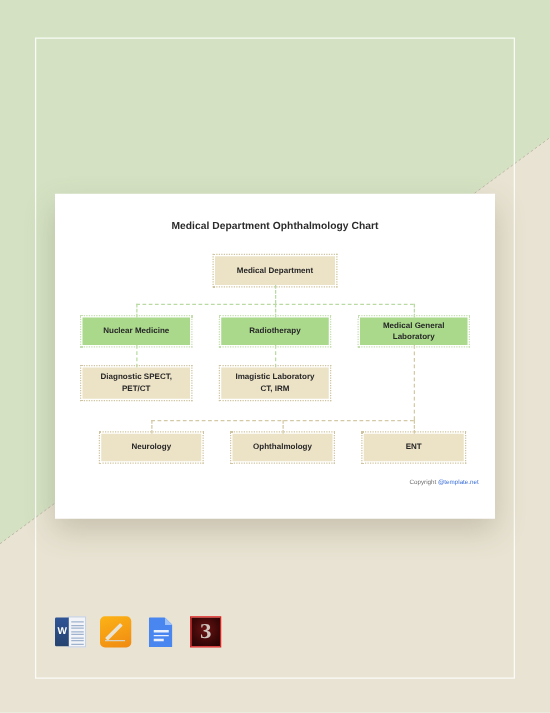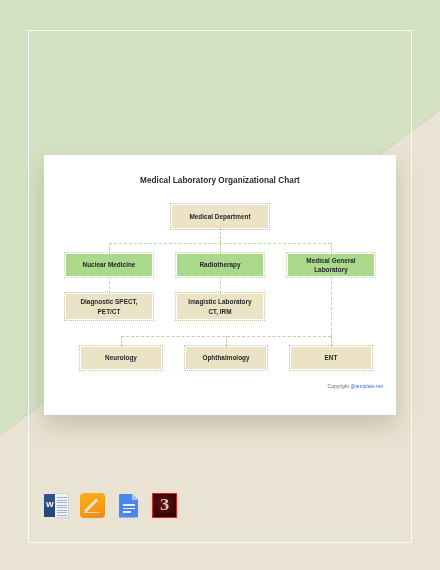--- a/index.html
+++ b/index.html
@@ -230,21 +230,21 @@
 
   <div class="bg-green"></div>
   <svg class="bg-green-edge">
     <line x1="0" y1="435" x2="440" y2="110" stroke="#b9b4a0" stroke-width="0.7" stroke-dasharray="2 2"></line>
   </svg>
 
   <div class="frame"></div>
 
   <div class="doc-card">
 
-    <div class="doc-title">Medical Laboratory Organizational Chart</div>
+    <div class="doc-title">Medical Department Ophthalmology Chart</div>
 
     <div class="chart">
 
       <div class="ln v-green" style="left:176px; top:73px; height:15px;"></div>
 
       <div class="ln h-green" style="left:65px; top:88px; width:222px;"></div>
 
       <div class="ln v-green" style="left:65px;  top:88px; height:11px;"></div>
       <div class="ln v-green" style="left:176px; top:88px; height:11px;"></div>
       <div class="ln v-green" style="left:287px; top:88px; height:11px;"></div>

